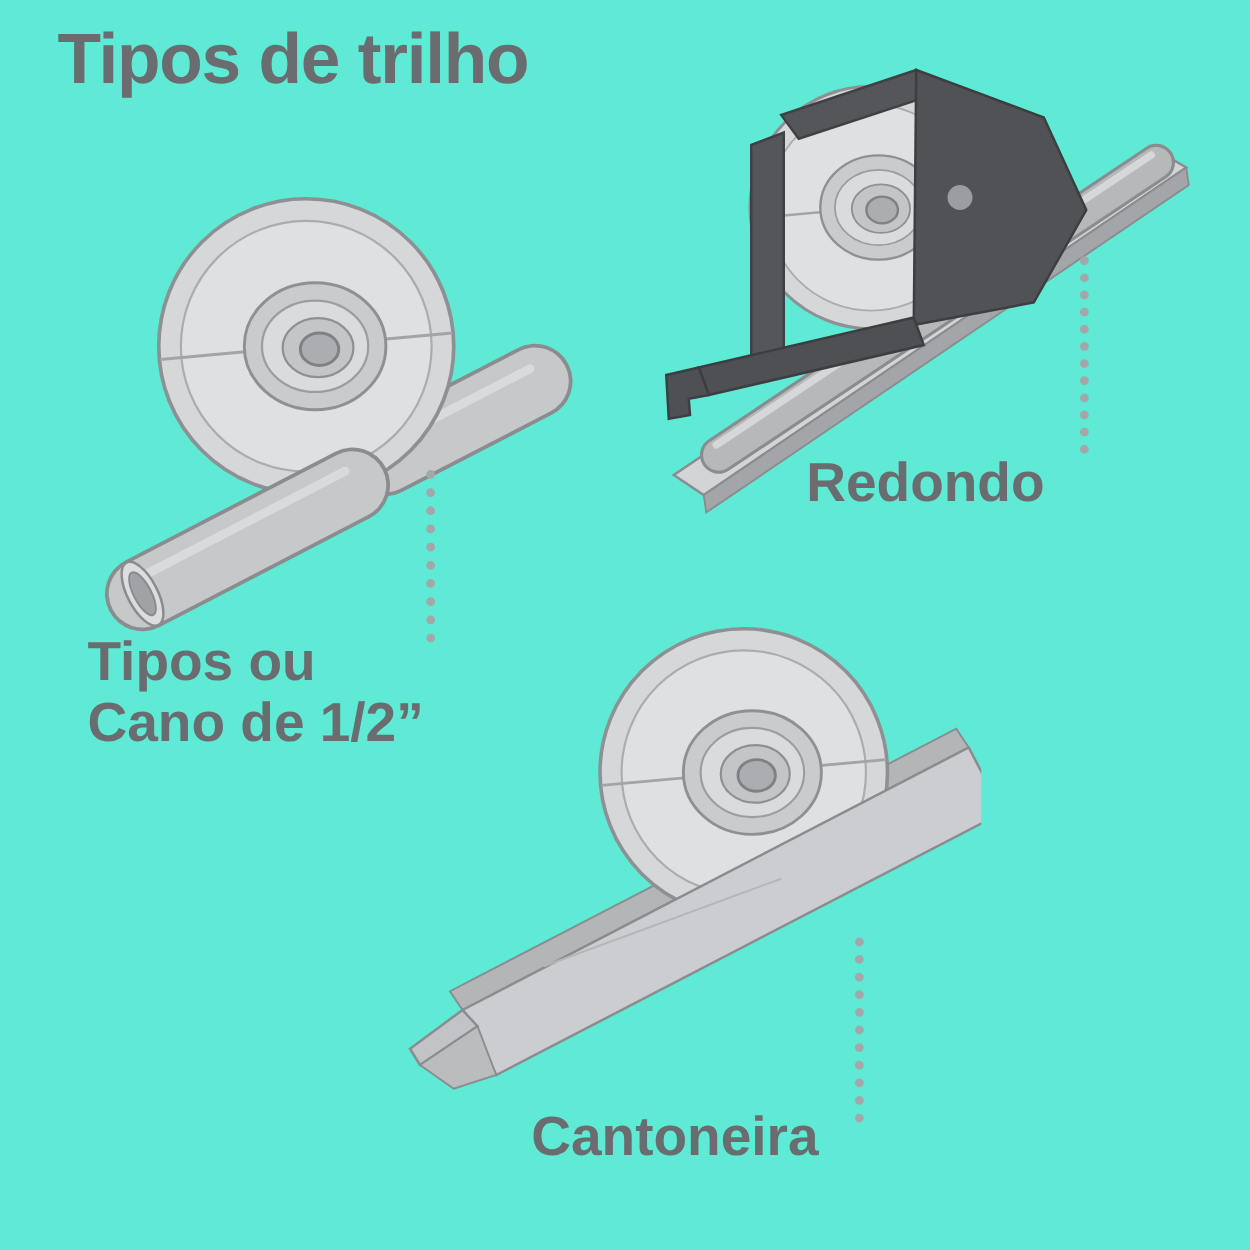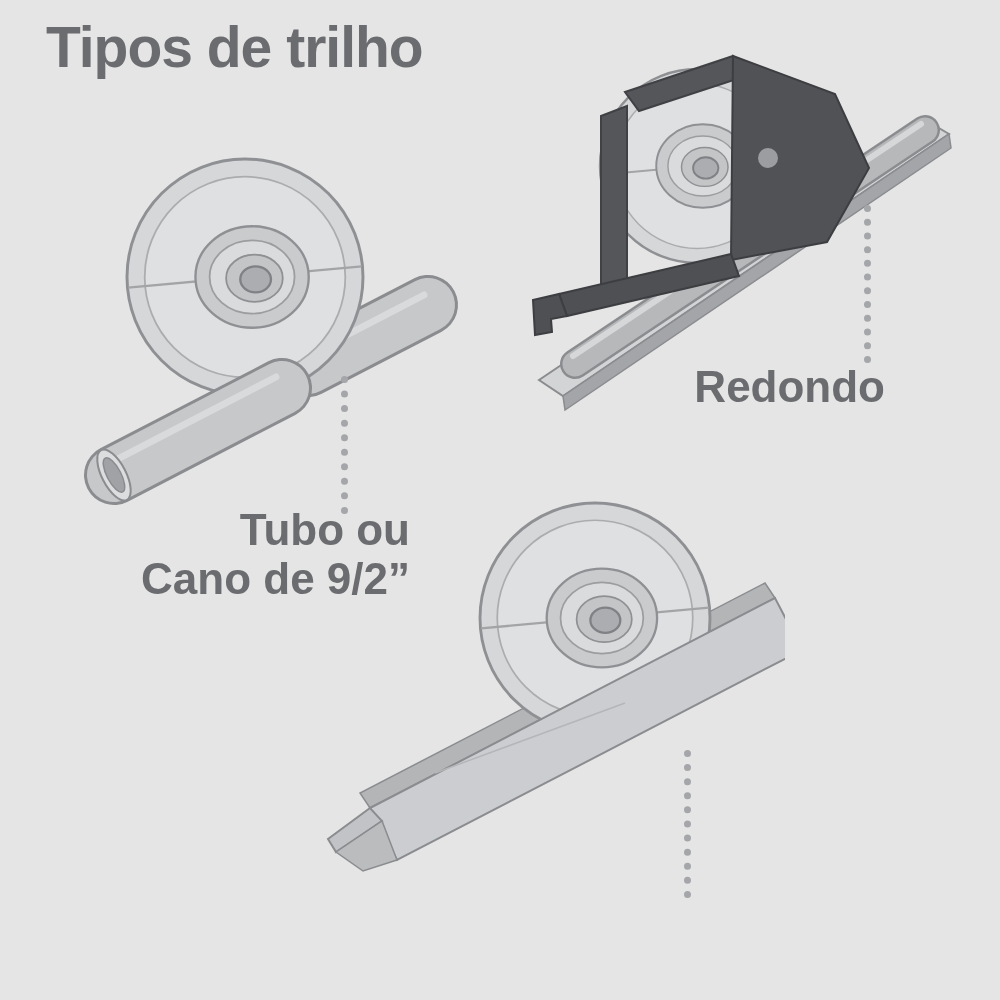--- a/index.html
+++ b/index.html
@@ -1,33 +1,33 @@
 <!DOCTYPE html>
 <html><head>
 <meta charset="utf-8">
 <style>
   * { margin:0; padding:0; box-sizing:border-box; }
   html,body { background:#ffffff; }
   body { font-family:"Liberation Sans", sans-serif; }
   .canvas{
     position:relative; width:1000px; height:1000px;
-    background:#e5e5e5; overflow:hidden;
+    background:#5eead4; overflow:hidden;
   }
   .title{
     position:absolute; left:46px; top:14px;
     font-size:57px; font-weight:bold; color:#6b6c6f;
     letter-spacing:-1px;
   }
   .illus{ position:absolute; }
   .dots{
     position:absolute; width:0;
     border-left:7px dotted #a4a6a9;
   }
   .label{
-    position:absolute; text-align:right;
+    position:absolute; text-align:left;
     font-weight:bold; color:#6b6c6f;
     font-size:44px; line-height:1.12;
   }
 </style>
 </head>
 <body>
 
 <div class="canvas">
 
   <h1 class="title">Tipos de trilho</h1>
@@ -89,24 +89,25 @@
       <polygon points="85,353 43,384 51,397 97,366" fill="#c2c3c6" stroke="#8a8c8f" stroke-width="2"></polygon>
       <polygon points="51,397 97,366 112,405 78,416" fill="#babcbe" stroke="#8a8c8f" stroke-width="1.5"></polygon>
     </g>
   </svg>
 
   <div class="dots" style="left:341px; top:376px; height:138px;"></div>
   <div class="dots" style="left:864px; top:205px; height:158px;"></div>
   <div class="dots" style="left:684px; top:750px; height:148px;"></div>
 
   <div class="label" style="left:70px; top:505px; width:340px;">
-    <div>Tubo ou</div>
-    <div>Cano de 9/2”</div>
+    <div>Tipos ou</div>
+    <div>Cano de 1/2”</div>
   </div>
 
   <div class="label" style="left:645px; top:362px; width:240px;">
     <div>Redondo</div>
   </div>
 
   <div class="label" style="left:425px; top:885px; width:285px;">
+    <div>Cantoneira</div>
   </div>
 
 </div>
 
 </body></html>

